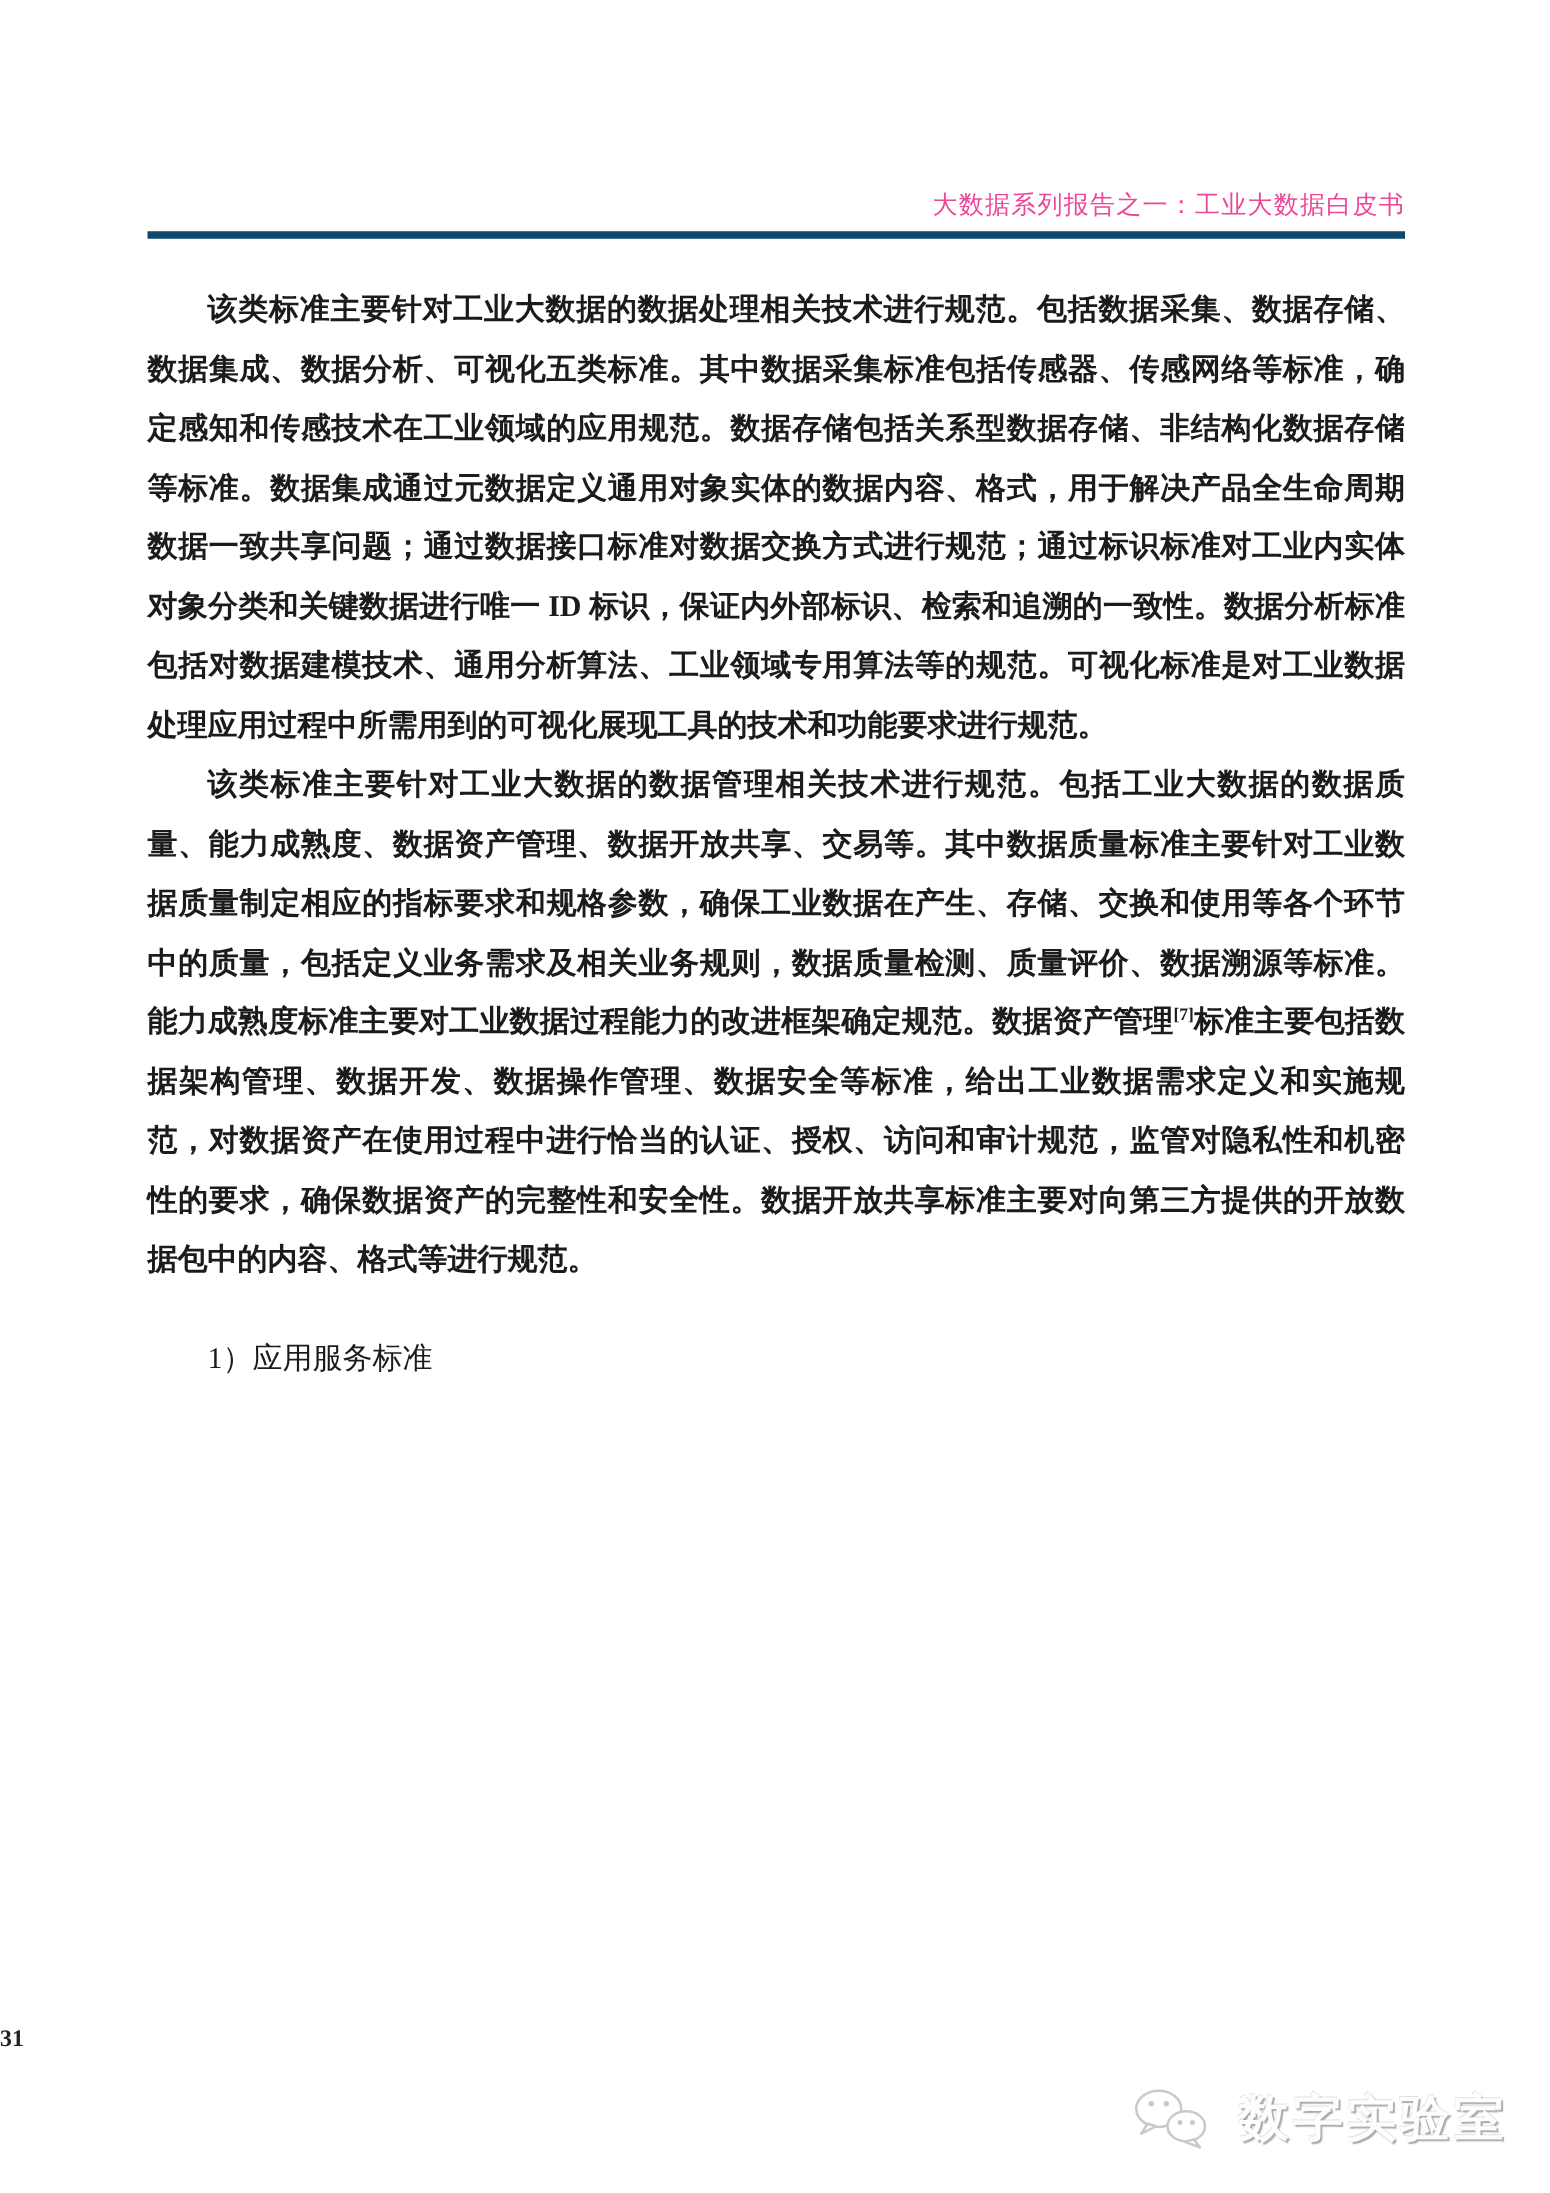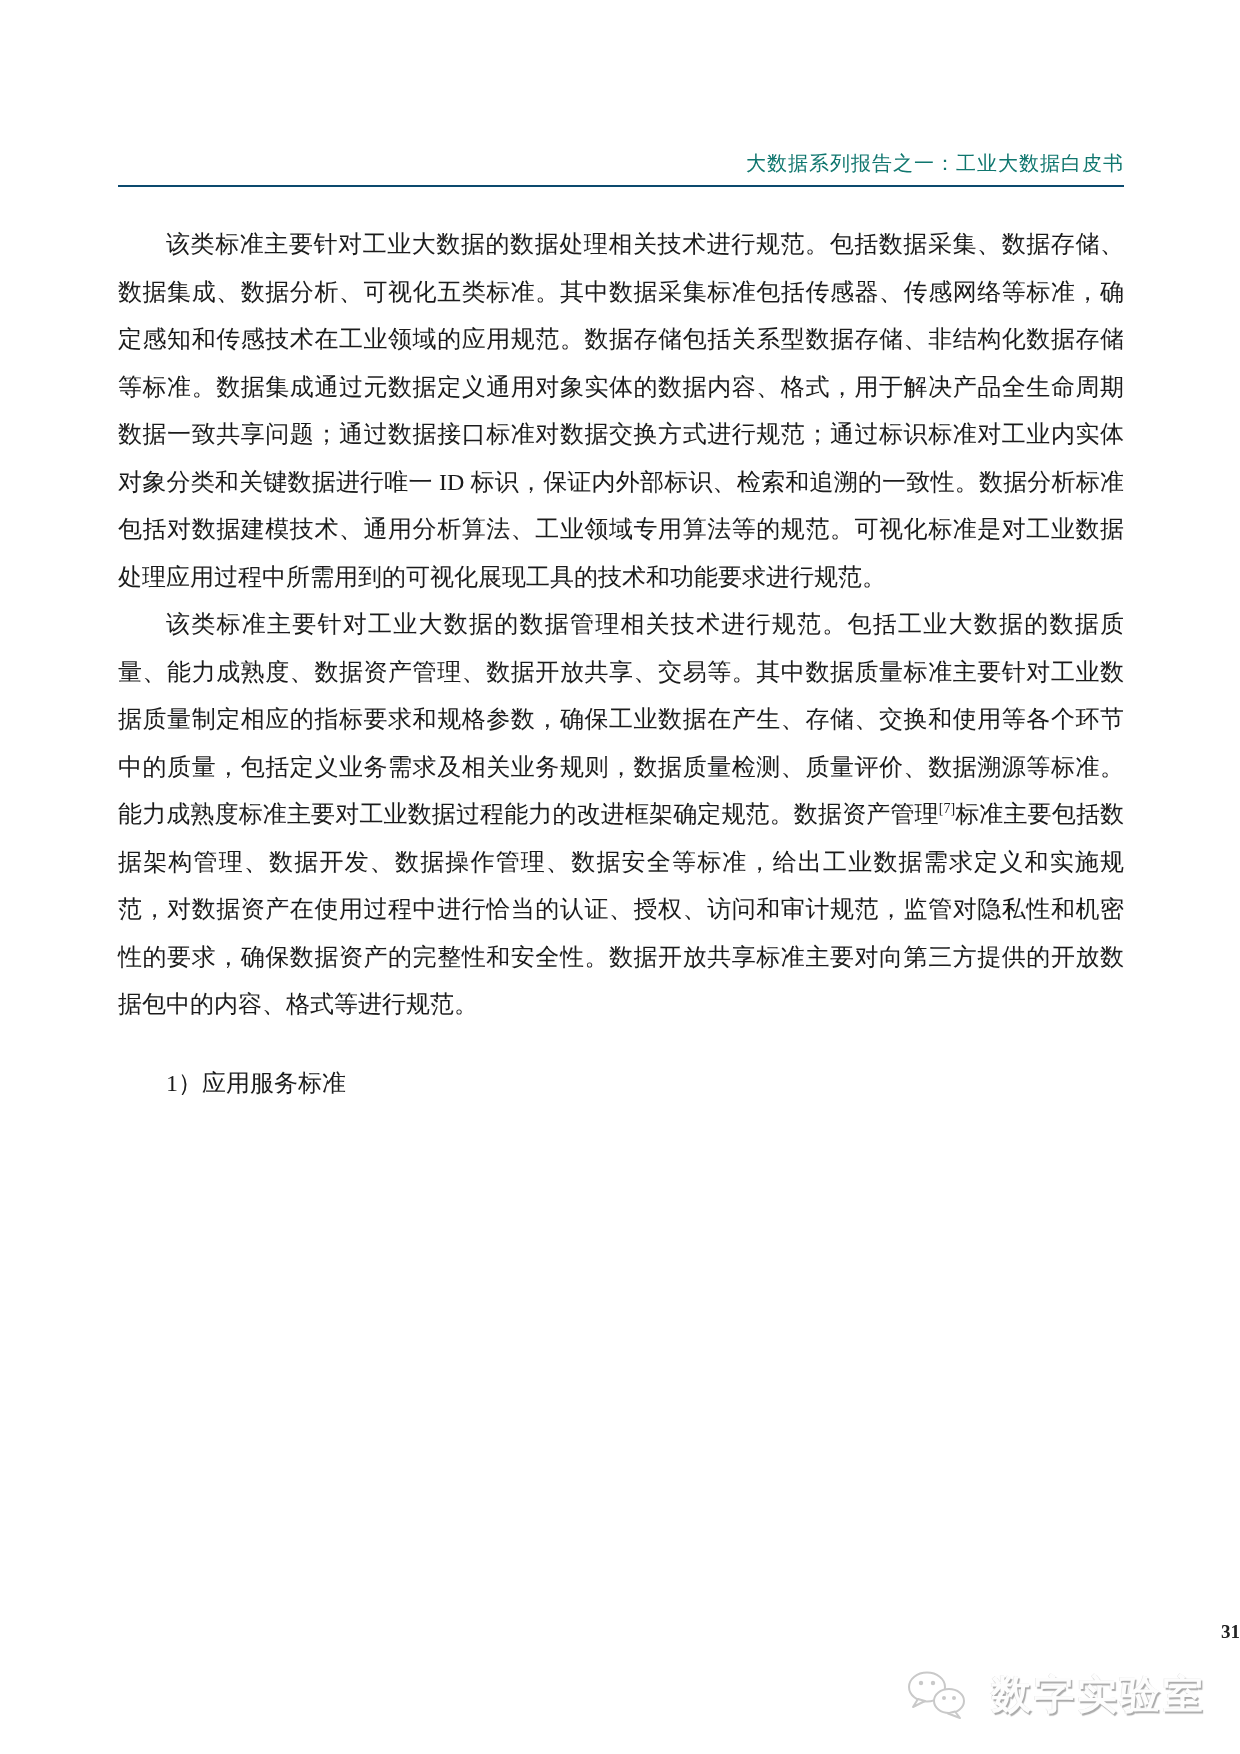--- a/index.html
+++ b/index.html
@@ -15,53 +15,54 @@
     font-family: "Liberation Serif", "DejaVu Serif", serif;
     color: #1b1b1b;
   }
   .content {
     margin-left: 118px;
     margin-right: 116px;
   }
   .doc-header {
     padding-top: 150px;
     padding-bottom: 8px;
-    border-bottom: 2px solid #0c4a6e;
+    border-bottom: 6px solid #0c4a6e;
     text-align: right;
     font-size: 20px;
     letter-spacing: 1px;
-    color: #0f766e;
+    color: #ec4899;
   }
   .body-para {
     font-size: 24px;
     line-height: 47.5px;
     text-align: justify;
     text-indent: 2em;
     margin: 0;
+    font-weight: bold;
   }
   .body-para.first {
     margin-top: 34px;
   }
   .para-heading {
     font-size: 24px;
     line-height: 47.5px;
     text-indent: 2em;
     margin: 31px 0 19px 0;
   }
   sup.cite {
     font-size: 14px;
     line-height: 0;
     vertical-align: super;
   }
   .page-number {
     position: absolute;
     left: 0;
     right: 0;
     bottom: 111px;
-    text-align: right;
+    text-align: left;
     font-size: 19px;
     font-weight: 700;
     color: #222222;
     margin-top: 40px;
   }
   .watermark {
     position: absolute;
     right: 34px;
     bottom: 32px;
     display: flex;

